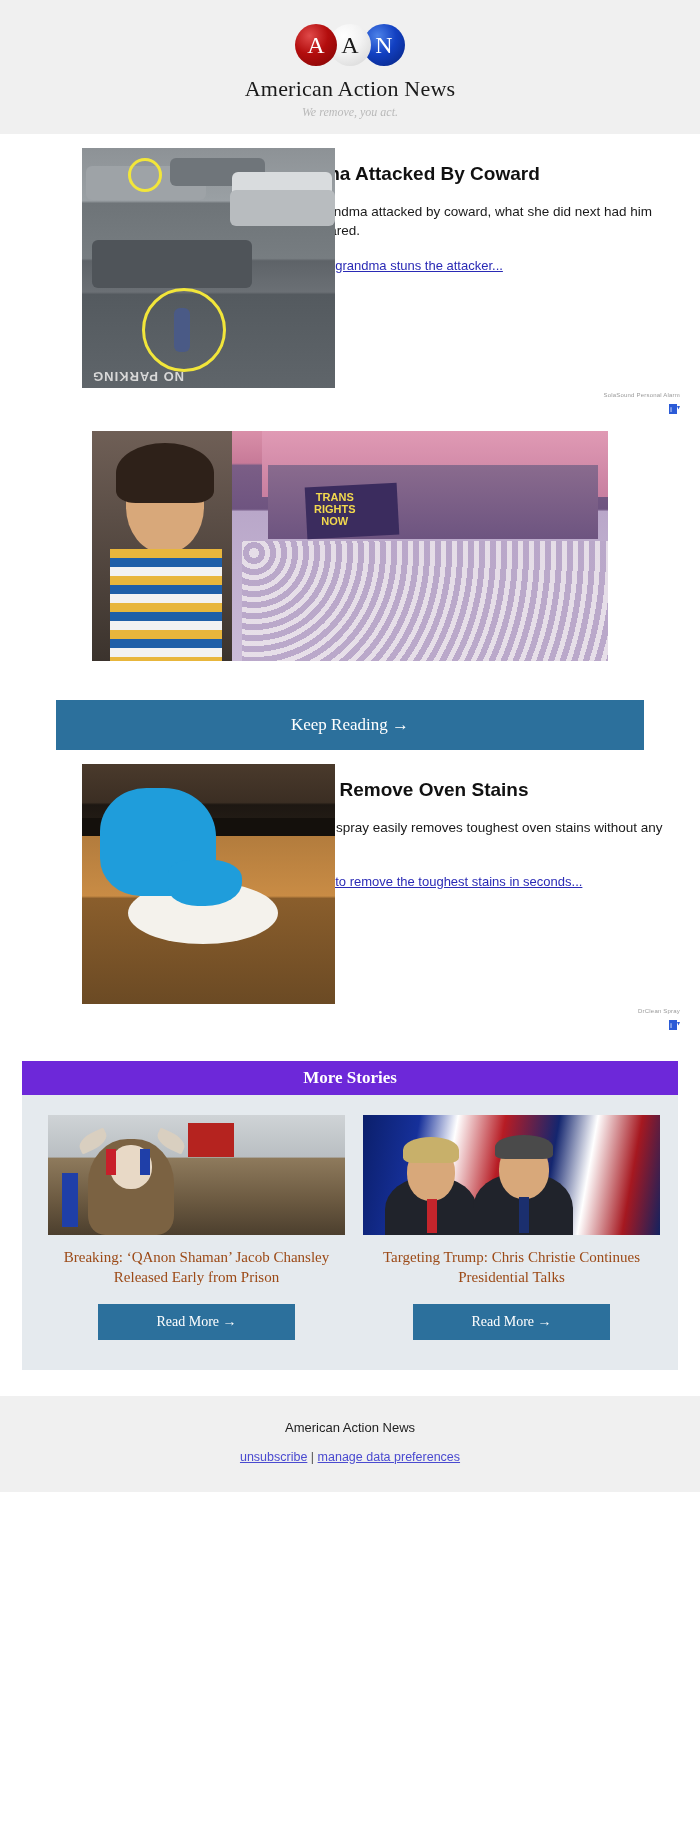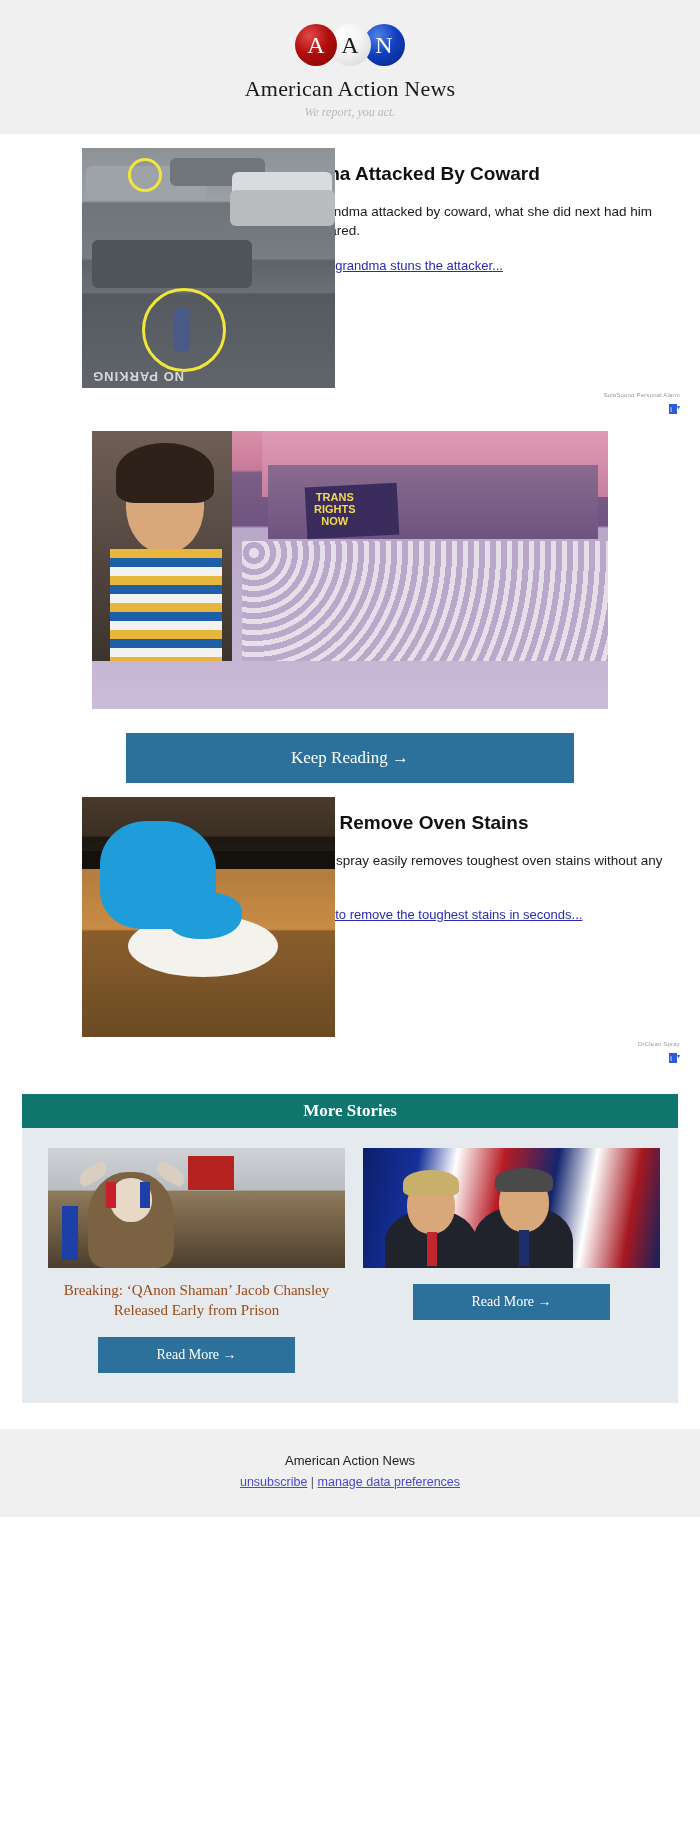--- a/index.html
+++ b/index.html
@@ -69,54 +69,54 @@
     text-align:right; padding-right:20px;
     font-size:6px; color:#9a9a9a; letter-spacing:.2px;
     margin-top:4px;
   }
   .adchoice { text-align:right; padding-right:20px; margin-top:1px; }
   .adchoice svg { vertical-align:middle; }
 
   
   .wide-wrap { padding:14px 0 0 0; text-align:center; }
   .wide-img {
-    width:516px; height:278px; margin:0 auto; display:block;
+    width:516px; height:230px; margin:0 auto; display:block;
     overflow:hidden; position:relative;
   }
   .wide-headline {
     display:block;
     font-family:"Liberation Serif", serif;
     font-size:21px; line-height:1.35;
     color:#9c4a17; text-decoration:underline;
     margin:26px auto 0 auto; width:540px;
   }
   .cta-wrap { padding:24px 0 0 0; display:flex; justify-content:center; }
   .cta-btn {
-    width:448px; height:50px;
+    width:588px; height:50px;
     background:#2c709c;
     color:#ffffff;
     font-family:"Liberation Serif", serif;
     font-size:17px;
     display:flex; align-items:center; justify-content:center;
-    border:none; cursor:pointer;
+    border:none; cursor:pointer;margin-top:15px;
   }
 
   
   .big-blue-link {
     display:block; text-align:center;
     font-family:"Liberation Serif", serif;
     font-size:19px; line-height:1.5;
     color:#2222cc; text-decoration:underline;
     margin:30px auto 0 auto; width:600px;
   }
 
   
   .more-outer { padding:28px 22px 0 22px; }
   .more-bar {
-    background:#0f766e; color:#ffffff;
+    background:#6d28d9; color:#ffffff;
     font-family:"Liberation Serif", serif;
     font-weight:bold; font-size:17px;
     text-align:center; padding:7px 16px;
   }
   .more-body { background:#e5eaee; padding:20px 18px 30px 26px; display:flex; gap:18px; }
   .more-col { flex:1; text-align:center; }
   .more-thumb { width:100%; height:120px; overflow:hidden; position:relative; display:block; }
   .more-caption {
     font-family:"Liberation Serif", serif;
     font-size:15px; line-height:1.35;
@@ -130,21 +130,21 @@
     border:none; cursor:pointer;
   }
 
   
   .footer {
     background:#f0f0f0; margin-top:26px;
     padding:24px 0 28px 0; text-align:center;
   }
   .footer-name { font-size:13px; color:#222; }
   .footer-addr { font-size:13px; color:#222; font-style:italic; margin-top:3px; }
-  .footer-links { font-size:12.5px; margin-top:7px; }
+  .footer-links { font-size:12.5px; margin-top:15px; }
   .footer-links a { color:#4a4ad0; text-decoration:underline; }
   .sep { color:#555; }
   .parkinglot { width:100%; height:100%; background:
       linear-gradient(#8d9296 0%, #9aa0a4 22%, #6e7478 23%, #777d81 46%, #5e6368 47%, #6b7075 60%, #545a5f 61%, #5f656a 100%); }
   .car { position:absolute; border-radius:6px; }
   .yellowring { position:absolute; border:3px solid #f2e63a; border-radius:50%; }
   .nopark { position:absolute; color:#d8d8d8; font-weight:bold; font-size:13px;
             transform:rotate(180deg); letter-spacing:1px; }
   .protest { width:100%; height:100%; background:
       linear-gradient(#d98fa8 0%, #c77a98 14%, #7b5e86 15%, #6e5480 34%, #b9a7c9 35%, #cbbcd8 100%); }
@@ -164,21 +164,21 @@
 
 <div class="page">
 
   <div class="masthead">
     <div class="logo-balls">
       <div class="ball red">A</div>
       <div class="ball white">A</div>
       <div class="ball blue">N</div>
     </div>
     <div class="site-name">American Action News</div>
-    <div class="tagline">We report, you act.</div>
+    <div class="tagline">We remove, you act.</div>
   </div>
 
   <div class="story">
     <div class="thumb-col">
       <div class="thumb">
         <div class="parkinglot"></div>
         <div class="car" style="left:4px;  top:18px;  width:120px; height:34px; background:#9ea3a7;"></div>
         <div class="car" style="left:88px; top:10px;  width:95px;  height:28px; background:#6f757a;"></div>
         <div class="car" style="left:150px;top:24px;  width:100px; height:34px; background:#d9dcde;"></div>
         <div class="car" style="left:10px; top:92px;  width:160px; height:48px; background:#4f5459;"></div>
@@ -273,20 +273,21 @@
           <div class="flagbg"></div>
           <div class="suit" style="left:22px;top:62px;width:92px;height:72px;"></div>
           <div class="face" style="left:44px;top:30px;width:48px;height:56px;"></div>
           <div class="hair" style="left:40px;top:22px;width:56px;height:26px;"></div>
           <div style="position:absolute;left:64px;top:84px;width:10px;height:34px;background:#c4252c;"></div>
           <div class="suit" style="left:110px;top:58px;width:100px;height:78px;"></div>
           <div class="face" style="left:136px;top:26px;width:50px;height:58px;"></div>
           <div style="position:absolute;left:132px;top:20px;width:58px;height:24px;background:#4a4a4a;border-radius:50% 50% 18% 18%;"></div>
           <div style="position:absolute;left:156px;top:82px;width:10px;height:36px;background:#1b2f6e;"></div>
         </div>
+        <div class="more-caption">Targeting Trump: Chris Christie Continues Presidential Talks</div>
         <button class="read-more">Read More →</button>
       </div>
 
     </div>
   </div>
 
   <div class="footer">
     <div class="footer-name">American Action News</div>
     <div class="footer-links">
       <a href="#">unsubscribe</a>

